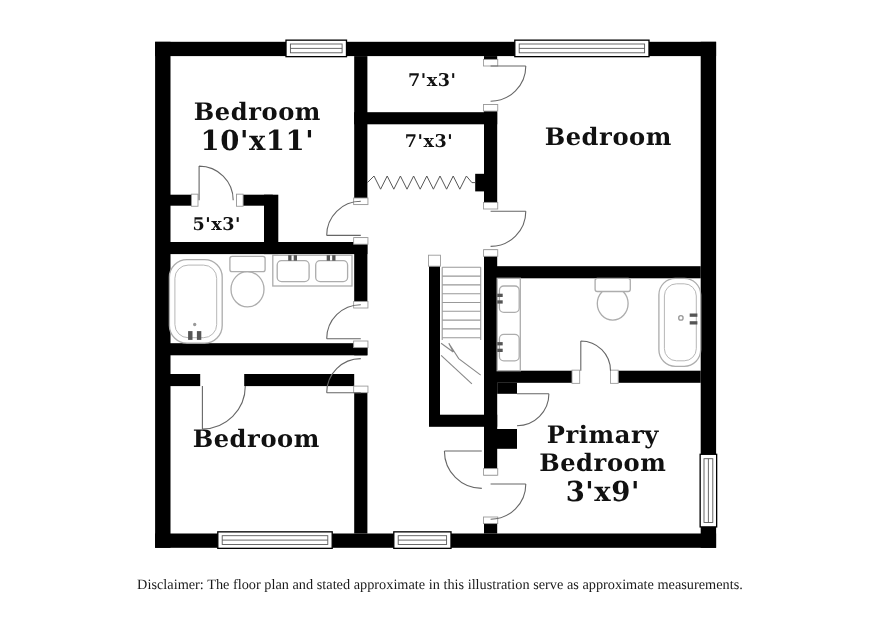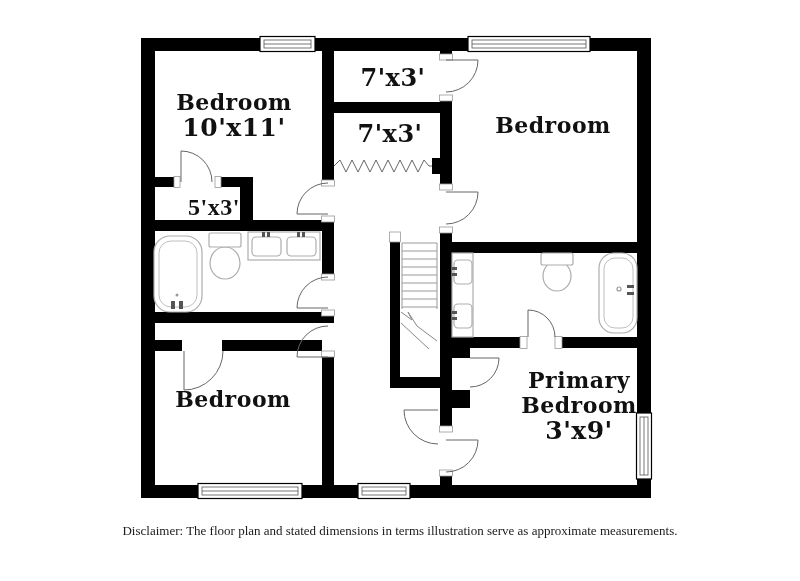--- a/index.html
+++ b/index.html
@@ -4,21 +4,21 @@
 <style>
   html,body{margin:0;padding:0;background:#ffffff;}
   .stage{position:relative;width:800px;height:581px;background:#ffffff;overflow:hidden;
          font-family:"DejaVu Serif",serif;}
   .plan-svg{position:absolute;left:0;top:0;}
   .room-label{position:absolute;transform:translateX(-50%);text-align:center;
               font-weight:bold;color:#111;white-space:nowrap;line-height:25px;}
   .room-name{font-size:22px;letter-spacing:.5px;}
   .room-dims{font-size:25px;letter-spacing:.5px;}
   .closet-label{position:absolute;transform:translateX(-50%);font-weight:bold;color:#111;
-                font-size:24px;white-space:nowrap;letter-spacing:.5px;}
+                font-size:16px;white-space:nowrap;letter-spacing:.5px;}
   .disclaimer{position:absolute;left:0;right:0;top:522px;text-align:center;
               font-family:"Liberation Serif",serif;font-size:13px;color:#1a1a1a;line-height:18px;}
 </style>
 </head>
 <body>
 
 <div class="stage">
 
   <svg class="plan-svg" width="800" height="581" viewBox="0 0 800 581">
 
@@ -194,29 +194,29 @@
   </div>
 
   <div class="closet-label" style="left:393px;top:63px;">7'x3'</div>
 
   <div class="closet-label" style="left:390px;top:119px;">7'x3'</div>
 
   <div class="room-label" style="left:553px;top:113px;">
     <div class="room-name">Bedroom</div>
   </div>
 
-  <div class="closet-label" style="left:214px;top:194px;font-family:Liberation Serif, serif;">5'x3'</div>
+  <div class="closet-label" style="left:197px;top:194px;">5'x3'</div>
 
   <div class="room-label" style="left:233px;top:387px;">
     <div class="room-name">Bedroom</div>
   </div>
 
-  <div class="room-label" style="left:548px;top:368px;margin-left:31px;">
+  <div class="room-label" style="left:548px;top:384px;">
     <div class="room-name">Primary</div>
     <div class="room-name">Bedroom</div>
     <div class="room-dims">3'x9'</div>
   </div>
 
   <div class="disclaimer">
-    <div>Disclaimer: The floor plan and stated dimensions in terms illustration serve as approximate measurements.</div>
+    <div>Disclaimer: The floor plan and stated approximate in this illustration serve as approximate measurements.</div>
   </div>
 
 </div>
 
 </body></html>

